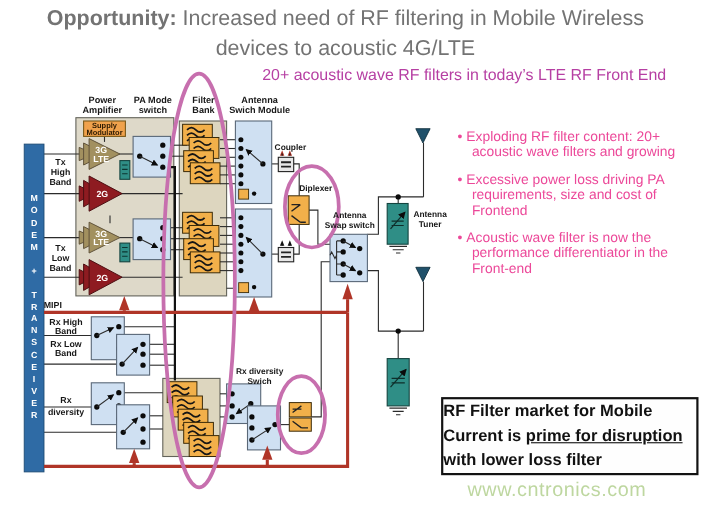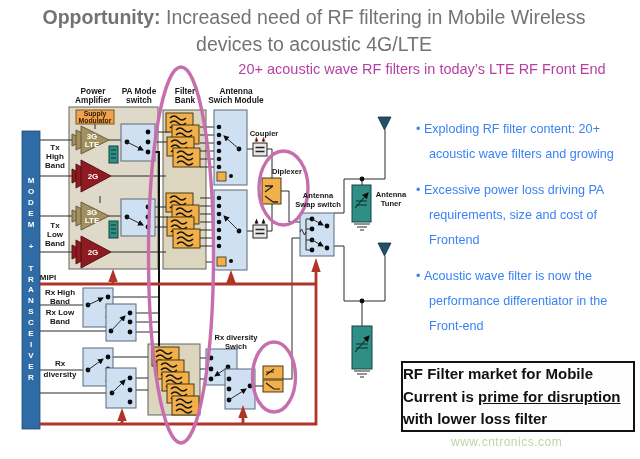--- a/index.html
+++ b/index.html
@@ -8,33 +8,33 @@
   .abs{position:absolute;}
 
   
   #title{left:0;top:4px;width:628px;text-align:center;color:#737373;
          font-size:19.5px;line-height:27px;}
   #title b{font-weight:bold;}
   #subtitle{left:200px;top:61px;width:380px;text-align:center;color:var(--magenta);
             font-size:14.5px;margin-left:32px;}
 
   
-  #bullets{left:416px;top:117px;width:208px;color:#3b82f6;font-size:12.6px;
-           line-height:25px;}
+  #bullets{left:416px;top:117px;width:208px;color:#ec4899;font-size:12.6px;
+           line-height:14px;}
   #bullets .bl{margin:0 0 11px 0;padding-left:13px;text-indent:-13px;}
   #bullets .bl:before{content:"\2022\00a0";}
 
   
   #callout{left:401px;top:361px;width:230px;height:67px;border:2px solid #121212;
            background:#fefefe;text-align:left;color:#111;font-weight:bold;
            font-size:15px;line-height:22.5px;padding-top:0;}
   #callout u{text-decoration:underline;}
 
   
-  #watermark{left:451px;top:435px;font-size:12px;color:var(--wm);letter-spacing:.5px;}
+  #watermark{left:425px;top:435px;font-size:18px;color:var(--wm);letter-spacing:.5px;}
 
   
   #barText{left:22px;top:131px;width:18px;height:298px;text-align:center;color:#fff;
            font-size:8px;font-weight:bold;line-height:10.9px;white-space:pre-line;
            display:flex;flex-direction:column;justify-content:center;}
 
   
   svg{position:absolute;left:0;top:0;}
   .ln{stroke:#2b2b2b;stroke-width:1;fill:none;}
   .bus{stroke:#111;stroke-width:2;fill:none;}

